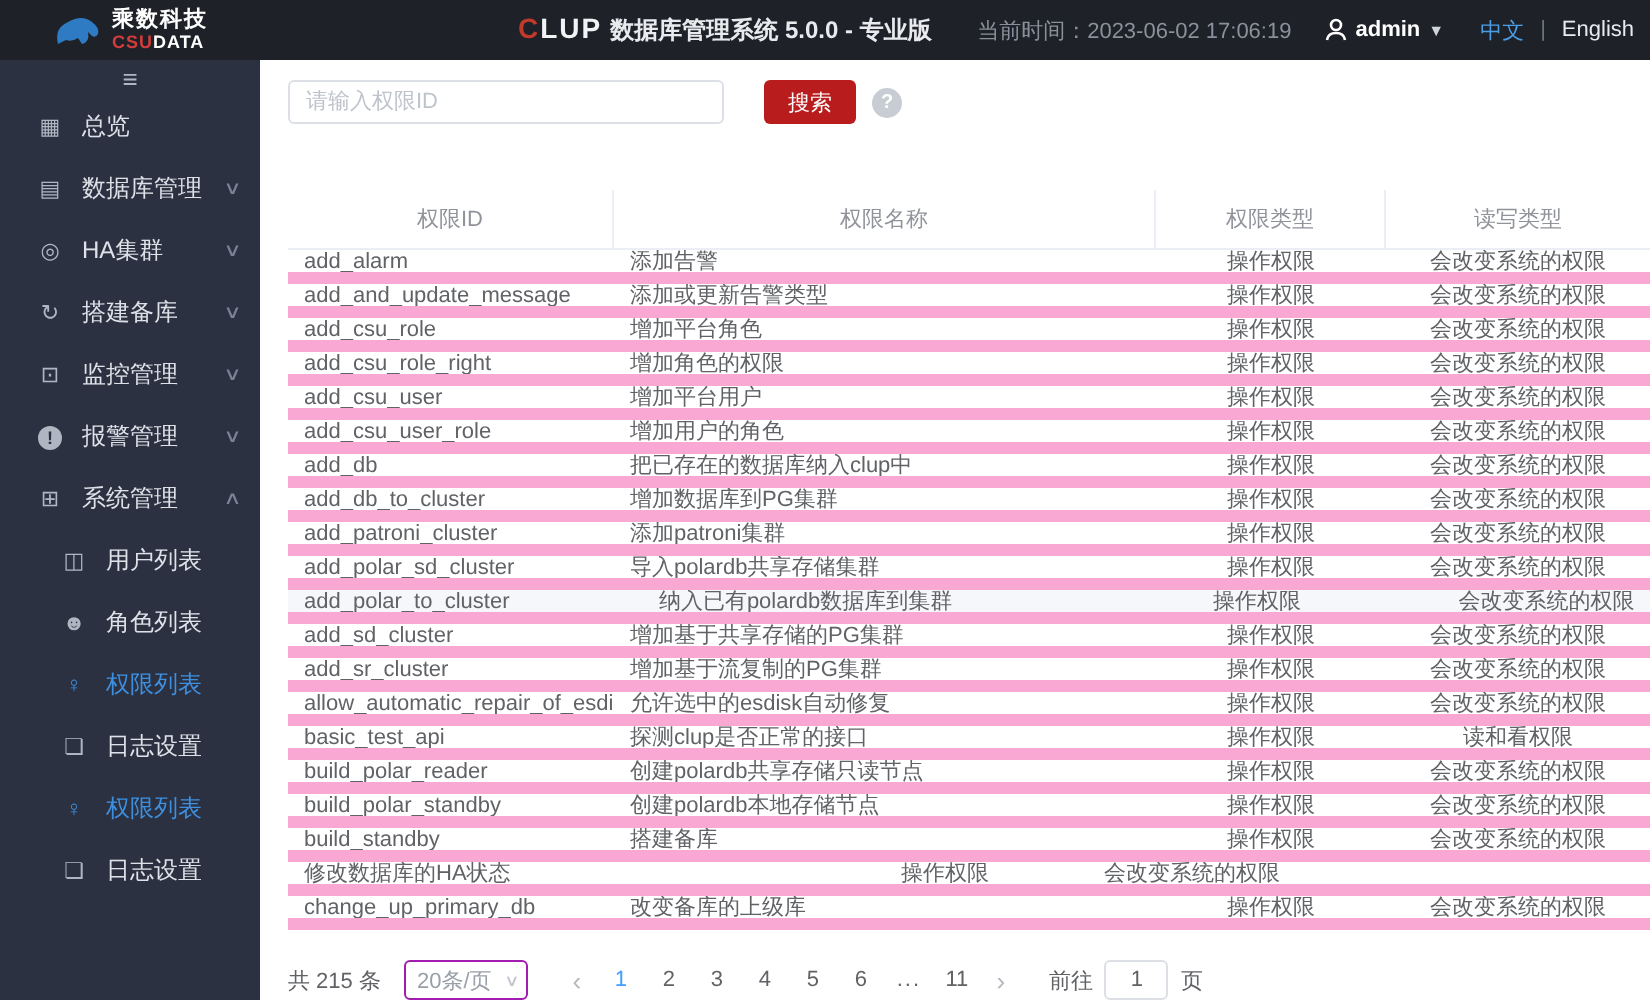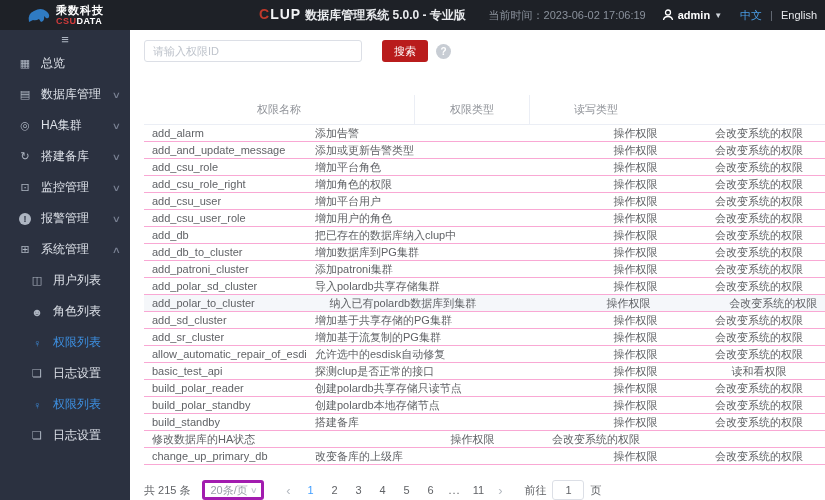--- a/index.html
+++ b/index.html
@@ -42,32 +42,32 @@
   .search-row { position:absolute; left:14px; top:10px; display:flex; align-items:center; }
   .search-input { width:218px; height:22px; border:1px solid #dcdfe6; border-radius:3px; font-size:11px; padding:0 8px; color:#606266; outline:none; font-family:inherit; }
   .search-input::placeholder { color:#bfc4cc; }
   .search-btn { margin-left:20px; width:46px; height:22px; background:#b91c1c; color:#fff; border:none; border-radius:3px; font-size:11px; cursor:pointer; font-family:inherit; }
   .help-circle { margin-left:8px; width:15px; height:15px; border-radius:50%; background:#c8cdd4; color:#fff; font-size:10px; font-weight:bold; display:flex; align-items:center; justify-content:center; }
 
   .table { position:absolute; left:14px; top:65px; width:681px; font-size:11px; }
   .thead { display:flex; height:30px; border-bottom:1px solid #ebeef5; }
   .th { display:flex; align-items:center; justify-content:center; color:#909399; border-right:1px solid #ebeef5; }
   .th:last-child { border-right:none; }
-  .tr { display:flex; height:17px; border-bottom:1px solid #f9a8d4; background:#fff; }
+  .tr { display:flex; height:17px; border-bottom:6px solid #f9a8d4; background:#fff; }
   .tr.hl { background:#f5f7fa;gap:48px; }
   .td { display:flex; align-items:center; color:#606266; overflow:hidden; white-space:nowrap; }
   .c0 { width:163px; padding-left:8px; }
   .c1 { width:271px; padding-left:8px; }
   .c2 { width:115px; justify-content:center; }
   .c3 { width:132px; justify-content:center; }
   .th.c0, .th.c1 { padding-left:0; justify-content:center; }
 
   .pager { position:absolute; left:14px; top:447px; height:26px; display:flex; align-items:center; font-size:11px; color:#606266; }
   .pg-total { margin-right:12px; }
-  .pg-size { width:62px; height:20px; border:3px solid #a21caf; border-radius:3px; display:flex; align-items:center; justify-content:space-between; padding:0 5px; color:#9aa0a8; margin-right:14px; cursor:pointer; }
+  .pg-size { width:62px; height:20px; border:1px solid #a21caf; border-radius:3px; display:flex; align-items:center; justify-content:space-between; padding:0 5px; color:#9aa0a8; margin-right:14px; cursor:pointer; }
   .pg-size .caret { font-size:8px; color:#c0c4cc; transform:scaleX(1.3); }
   .pg-arrow { width:20px; text-align:center; color:#b4b9c0; font-size:13px; cursor:pointer; }
   .pages { display:flex; }
   .page { min-width:24px; text-align:center; cursor:pointer; color:#606266; }
   .page.cur { color:#409eff; }
   .pg-ellipsis { min-width:24px; text-align:center; color:#606266; letter-spacing:1px; }
   .goto { display:flex; align-items:center; margin-left:14px; gap:6px; }
   .goto-input { width:32px; height:20px; border:1px solid #dcdfe6; border-radius:3px; text-align:center; font-size:11px; color:#606266; outline:none; font-family:inherit; }
 
   
@@ -177,20 +177,21 @@
   <div class="content">
 
     <div class="search-row">
       <input class="search-input" type="text" placeholder="请输入权限ID" style="">
       <button class="search-btn">搜索</button>
       <div class="help-circle">?</div>
     </div>
 
     <div class="table">
       <div class="thead">
+        <div class="th c0">权限ID</div>
         <div class="th c1">权限名称</div>
         <div class="th c2">权限类型</div>
         <div class="th c3">读写类型</div>
       </div>
       <div>
           <div class="tr">
             <div class="td c0">add_alarm</div>
             <div class="td c1">添加告警</div>
             <div class="td c2">操作权限</div>
             <div class="td c3">会改变系统的权限</div>

